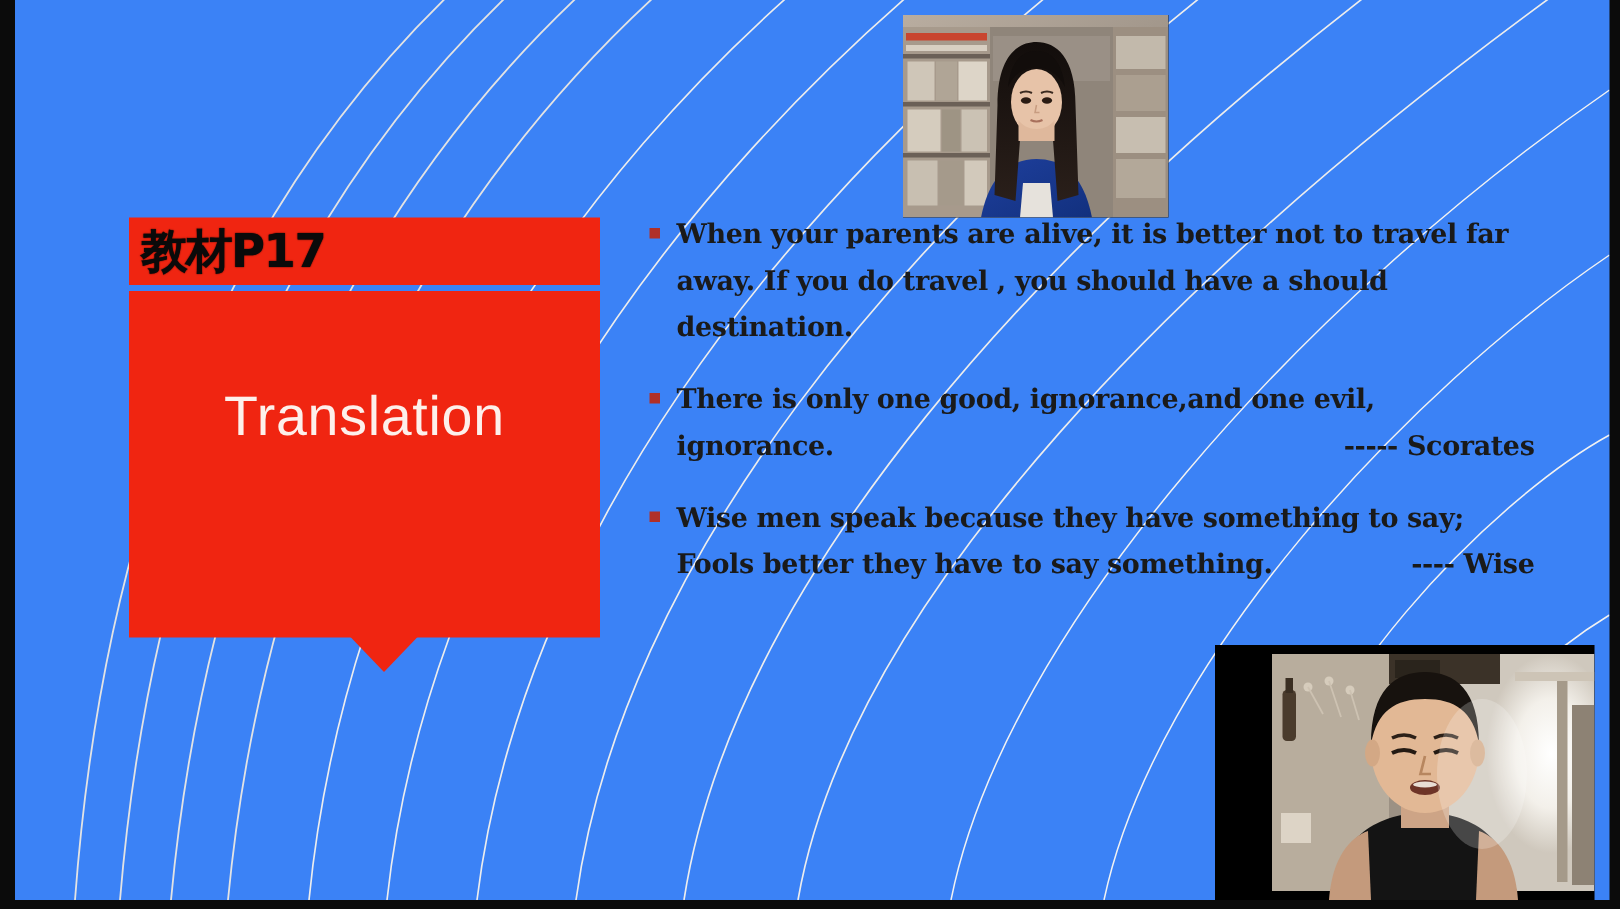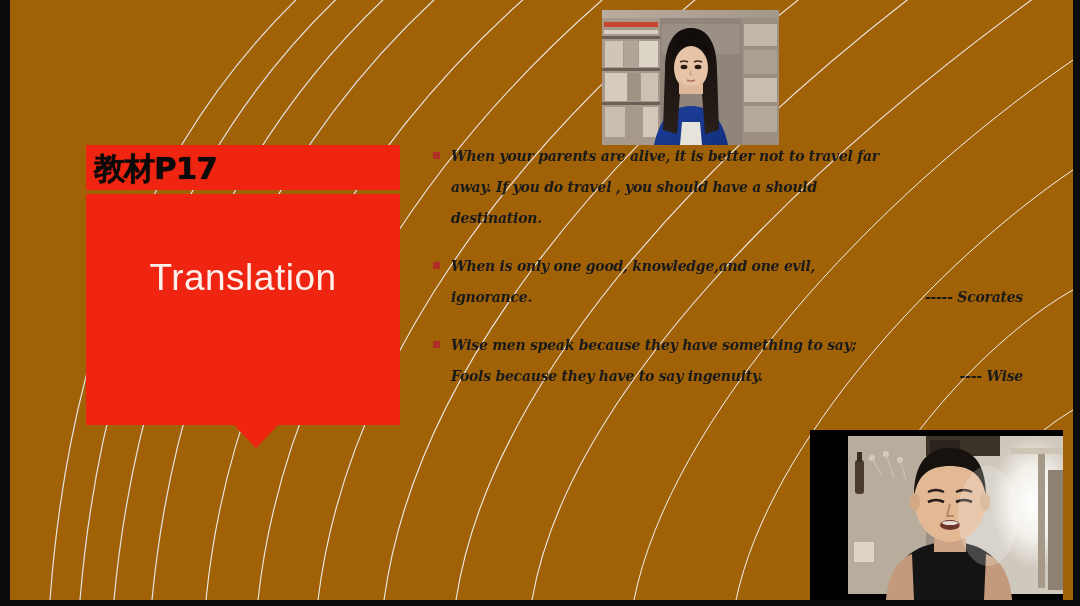--- a/index.html
+++ b/index.html
@@ -16,21 +16,21 @@
     font-family: "Liberation Serif", serif;
   }
 
   
   #slide {
     position: absolute;
     left: 10px;
     top: 0px;
     width: 1063px;
     height: 600px;
-    background: #a16207;
+    background: #3b82f6;
     overflow: hidden;
   }
 
   
   #arcs {
     position: absolute;
     left: 0; top: 0;
     width: 1063px; height: 600px;
     pointer-events: none;
   }
@@ -100,25 +100,24 @@
     left: 413px;
     top: 141px;
     width: 600px;
   }
   .quote {
     position: relative;
     padding-left: 28px;
     margin-bottom: 17px;
     font-family: "DejaVu Serif", "Liberation Serif", serif;
     font-weight: bold;
-    font-size: 14px;
+    font-size: 18px;
     line-height: 31px;
     color: #1a1a1a;
     letter-spacing: -0.25px;
-    font-style: italic;
   }
   .quote .bullet {
     position: absolute;
     left: 10px;
     top: 11px;
     width: 7px;
     height: 7px;
     background: #b03028;
   }
   .qline {
@@ -192,28 +191,28 @@
       <div class="quote">
         <span class="bullet"></span>
         <span class="qline">When your parents are alive, it is better not to travel far</span>
         <span class="qline">away. If you do travel , you should have a should</span>
         <span class="qline"><span>destination.</span></span>
       </div>
 
 
       <div class="quote">
         <span class="bullet"></span>
-        <span class="qline">When is only one good, knowledge,and one evil,</span>
+        <span class="qline">There is only one good, ignorance,and one evil,</span>
         <span class="qline"><span>ignorance.</span><span class="attrib">----- Scorates</span></span>
       </div>
 
       <div class="quote">
         <span class="bullet"></span>
         <span class="qline">Wise men speak because they have something to say;</span>
-        <span class="qline"><span>Fools because they have to say ingenuity.</span><span class="attrib">---- Wise</span></span>
+        <span class="qline"><span>Fools better they have to say something.</span><span class="attrib">---- Wise</span></span>
       </div>
 
     </div>
   </div>
 
   <div class="video" id="video-top">
     <svg class="vid-canvas" viewBox="0 0 177 135" preserveAspectRatio="none">
       <defs>
         <linearGradient id="bgWall" x1="0" y1="0" x2="1" y2="1">
           <stop offset="0%" stop-color="#b9ada0"></stop>

